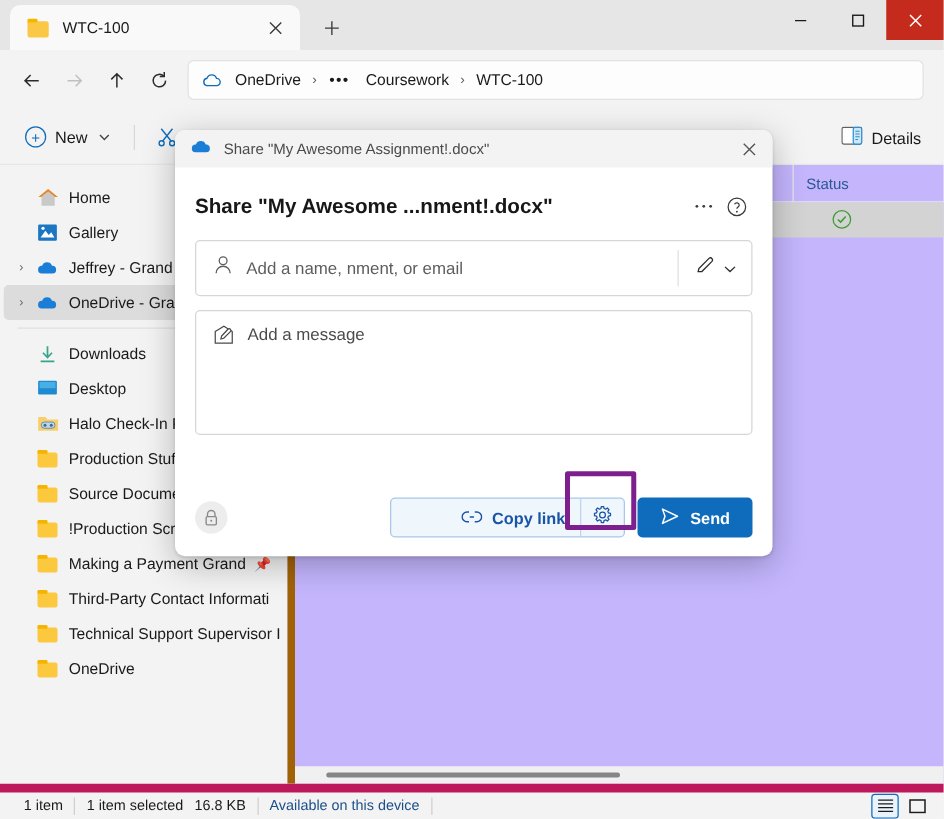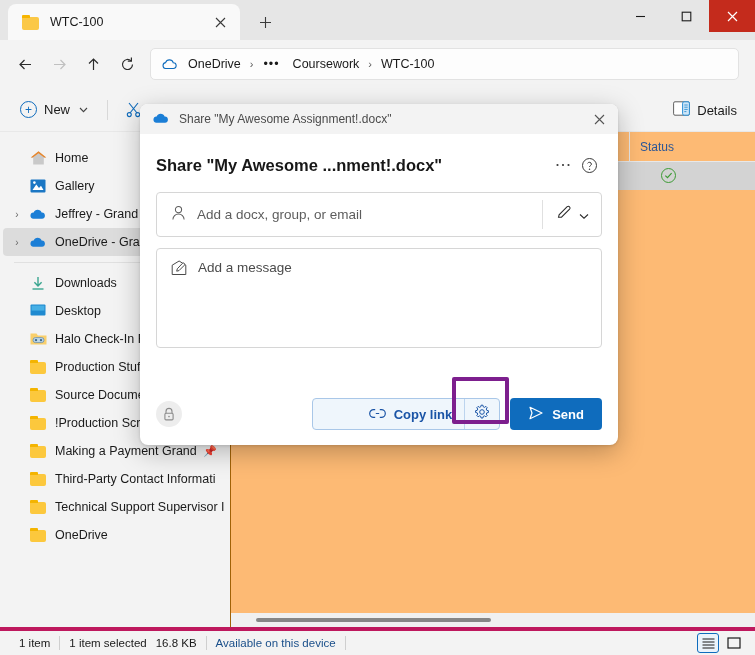--- a/index.html
+++ b/index.html
@@ -173,23 +173,23 @@
     content:""; position:absolute; left:0; top:2px;
     width:16px; height:12px; background:#fcc83d; border-radius:1px 2px 2px 2px;
   }
   .folder-ico::after {
     content:""; position:absolute; left:0; top:0;
     width:8px; height:3px; background:#f4b400; border-radius:1px 1px 0 0;
   }
 
   .filelist {
     flex: 1; height: 495px;
-    background: #fdba74;
+    background: #c4b5fd;
     position: relative;
-    border-left: 1px solid #a16207;
+    border-left: 6px solid #a16207;
   }
   .col-header {
     height: 30px;
     border-bottom: 1px solid #e8e8e8;
     display: flex; align-items: center;
     position: relative;
   }
   .col-status {
     position: absolute; left: 398px; top: 0; height: 30px;
     display: flex; align-items: center; padding-left: 10px;
@@ -216,21 +216,21 @@
   .hscroll-thumb {
     position: absolute; left: 25px; bottom: 5px;
     width: 235px; height: 4px; border-radius: 2px; background: #868686;
   }
 
   
   .statusbar {
     position: absolute; bottom: 0; left: 0;
     width: 755px; height: 28px;
     background: #f3f3f3;
-    border-top: 4px solid #be185d;
+    border-top: 7px solid #be185d;
     display: flex; align-items: center;
     padding: 0 10px;
     font-size: 11.5px; color: #1a1a1a;
   }
   .sb-item { padding: 0 9px; white-space: nowrap; }
   .sb-sep { width: 1px; height: 14px; background: #cfcfcf; }
   .sb-link { color: #1a4f8a; }
   .sb-right { margin-left: auto; display: flex; align-items: center; gap: 4px; }
   .view-btn {
     width: 22px; height: 20px; border-radius: 3px;
@@ -670,21 +670,21 @@
       </div>
 
       <div class="recipient-box">
         <div class="recipient-inner">
           <span>
             <svg width="15" height="16" viewBox="0 0 15 16">
               <circle cx="7.5" cy="4.6" r="3.1" stroke="#5d5d5d" stroke-width="1.05" fill="none"></circle>
               <path d="M1.9 14.6 a5.6 5.6 0 0 1 11.2 0" stroke="#5d5d5d" stroke-width="1.05" fill="none"></path>
             </svg>
           </span>
-          <span class="recipient-ph">Add a docx, group, or email</span>
+          <span class="recipient-ph">Add a name, nment, or email</span>
         </div>
         <div class="perm-split"></div>
         <div class="perm-btn">
           <span>
             <svg width="17" height="17" viewBox="0 0 17 17">
               <path d="M2.5 13.3 L3.1 10.8 L11.2 2.7 a1.7 1.7 0 0 1 2.4 2.4 L5.5 13.2 Z" stroke="#2b2b2b" stroke-width="1.05" fill="none"></path>
             </svg>
           </span>
           <span>
             <svg width="10" height="7" viewBox="0 0 10 7">

